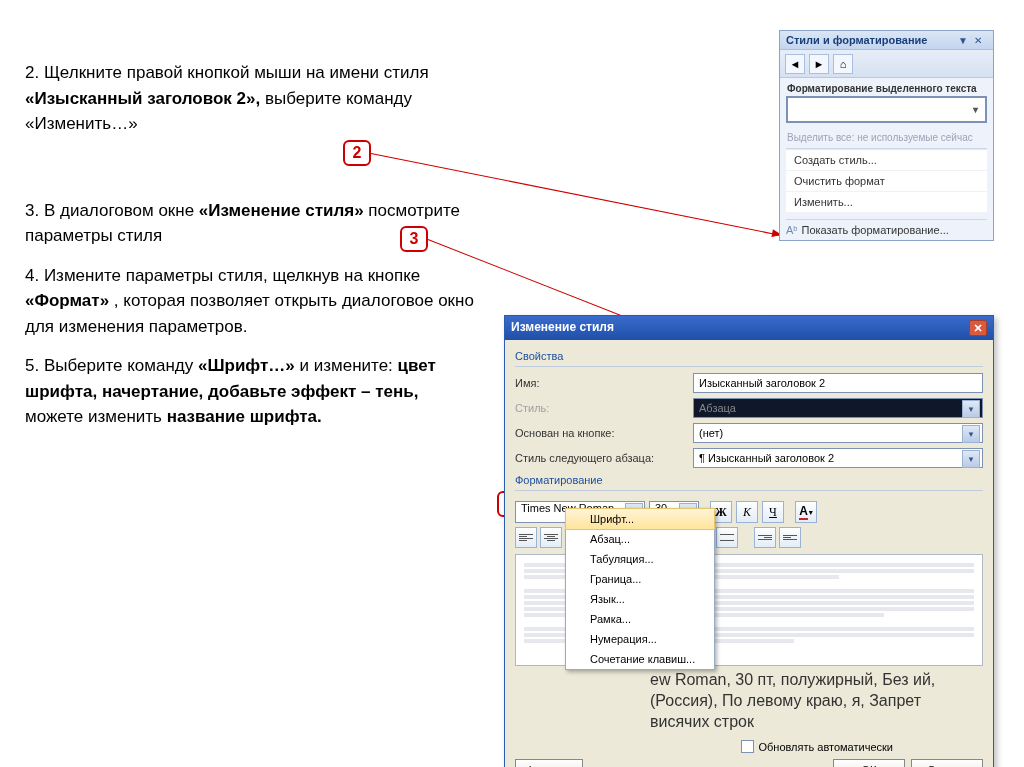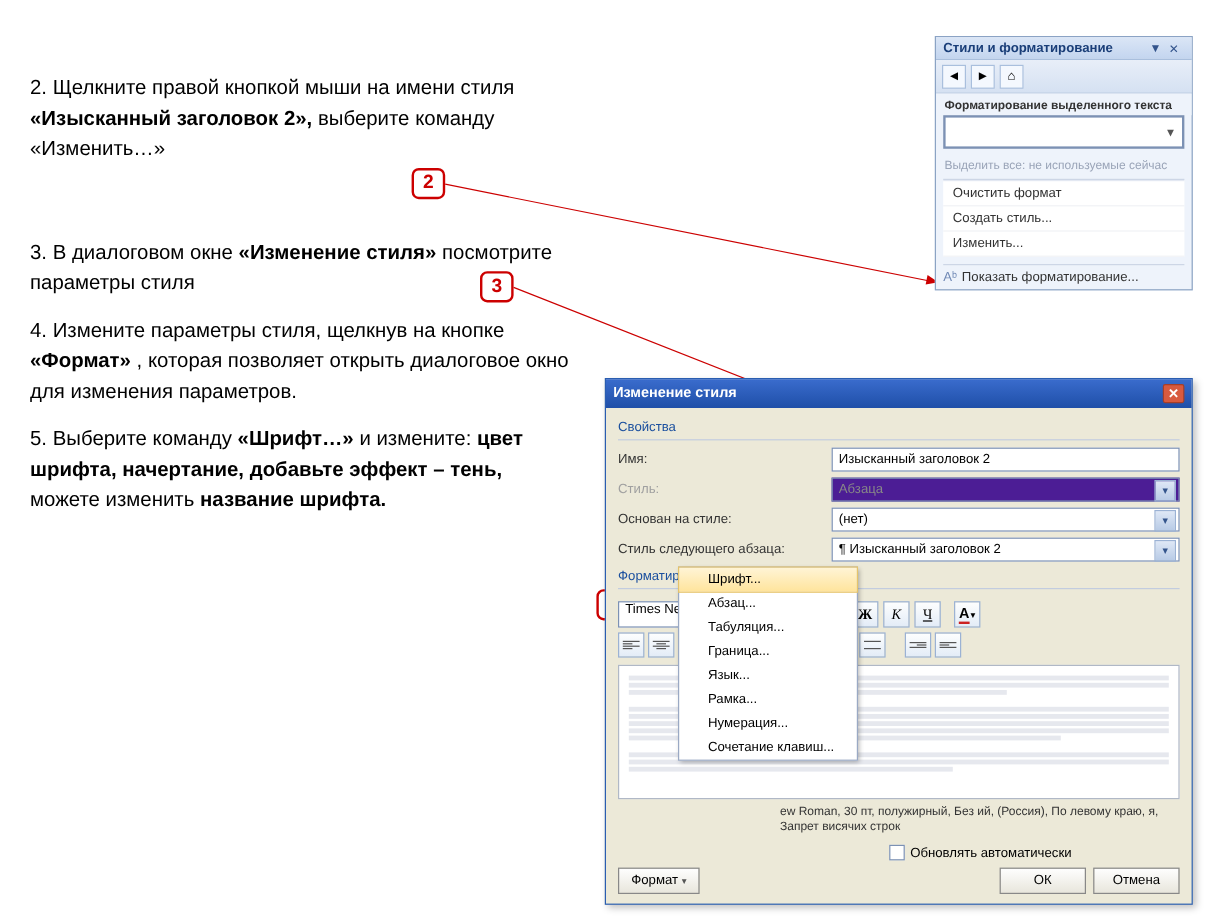--- a/index.html
+++ b/index.html
@@ -35,42 +35,42 @@
 .close-btn{width:18px;height:16px;background:#d85a3f;border:1px solid #a63e28;color:#fff;font-size:11px;display:flex;align-items:center;justify-content:center;border-radius:2px}
 .dlg-body{padding:6px 10px 8px}
 .grp-label{color:#1a4f9e;font-size:11px;margin:4px 0 4px}
 .grp-box{border-top:1px solid #c2ccdf;padding-top:6px;margin-bottom:6px}
 .field-row{display:flex;align-items:center;margin-bottom:5px}
 .field-label{width:178px;color:#333;font-size:11px}
 .field-label.dis{color:#a0a0a0}
 .field-input{flex:1;height:20px;border:1px solid #7c91b4;background:#fff;padding:0 5px;font-size:11px;display:flex;align-items:center}
 .field-input.combo{position:relative}
 .field-input.combo::after{content:"▾";position:absolute;right:2px;top:1px;width:16px;height:16px;background:linear-gradient(#dfe8f6,#b8cbe6);border:1px solid #9bb2d4;font-size:9px;display:flex;align-items:center;justify-content:center;color:#33548c}
-.field-input.dis{background:#4c1d95;color:#888}
+.field-input.dis{background:#0f172a;color:#888}
 .fmt-toolbar{display:flex;gap:4px;align-items:center;margin:4px 0}
 .fmt-font{width:130px;height:22px;border:1px solid #7c91b4;background:#fff;font-size:11px;padding:0 18px 0 5px;position:relative}
 .fmt-font::after,.fmt-size::after{content:"▾";position:absolute;right:1px;top:1px;width:16px;height:18px;background:linear-gradient(#dfe8f6,#b8cbe6);border:1px solid #9bb2d4;font-size:9px;display:flex;align-items:center;justify-content:center;color:#33548c}
 .fmt-size{width:50px;height:22px;border:1px solid #7c91b4;background:#fff;font-size:11px;padding:0 18px 0 5px;position:relative}
 .fmt-btn{width:22px;height:22px;border:1px solid #9bb2d4;background:linear-gradient(#fdfefe,#e3ecf7);display:flex;align-items:center;justify-content:center;font-size:12px;font-family:"Times New Roman",serif}
 .fmt-btn.b{font-weight:bold}
 .fmt-btn.i{font-style:italic}
 .fmt-btn.u{text-decoration:underline}
 .fmt-btn.color{position:relative}
 .fmt-btn.color span{border-bottom:2px solid #c22;font-weight:bold}
 .fmt-btn.dd::after{content:"▾";font-size:8px;margin-left:1px;font-family:Arial}
 .fmt-sep{width:3px}
 .align-row{display:flex;gap:3px;margin:4px 0 6px}
 .align-btn{width:22px;height:21px;border:1px solid #9bb2d4;background:linear-gradient(#fdfefe,#e3ecf7);display:flex;flex-direction:column;justify-content:center;align-items:center;gap:1px;padding:3px}
 .align-btn .ln{height:1px;background:#555;width:100%}
 .align-btn.l .ln:nth-child(2n){width:60%;align-self:flex-start}
 .align-btn.c .ln:nth-child(2n){width:60%}
 .align-btn.r .ln:nth-child(2n){width:60%;align-self:flex-end}
 .preview{height:112px;border:1px solid #b0b8c6;background:#fff;margin:2px 0 4px;padding:8px;overflow:hidden;font-size:7px;color:#d7dae0;line-height:1.4}
 .preview .pv-line{height:4px;background:#e6e8ee;margin-bottom:2px}
-.desc-text{font-size:10px;color:#333;line-height:1.3;margin:4px 0 8px;padding-left:135px}
+.desc-text{font-size:16px;color:#333;line-height:1.3;margin:4px 0 8px;padding-left:135px}
 .chk-row{display:flex;align-items:center;gap:4px;font-size:11px;margin:4px 0 6px;justify-content:flex-end;padding-right:90px}
 .chk{width:13px;height:13px;border:1px solid #7c91b4;background:#fff}
 .dlg-buttons{display:flex;gap:6px;align-items:center}
 .format-btn{height:22px;border:1px solid #888;background:linear-gradient(#fefefe,#e8e6dc);padding:0 10px;font-size:11px;display:flex;align-items:center;gap:3px}
 .format-btn::after{content:"▾";font-size:8px;color:#555}
 .dlg-buttons .spacer{flex:1}
 .std-btn{width:72px;height:22px;border:1px solid #888;background:linear-gradient(#fefefe,#e8e6dc);font-size:11px}
 
 
 .fmt-menu{position:absolute;left:50px;bottom:62px;width:150px;background:#fff;border:1px solid #9aa9c4;box-shadow:2px 2px 4px rgba(0,0,0,.3)}
@@ -127,22 +127,22 @@
     <div class="tbtn">►</div>
     <div class="tbtn">⌂</div>
   </div>
   <div class="styles-sub">Форматирование выделенного текста</div>
   <div class="style-display">
       <span class="dd">▾</span>
   </div>
   <div class="select-all">Выделить все: не используемые сейчас</div>
   <div class="sep"></div>
   <div class="ctx-menu">
+    <div class="ctx-item">Создать стиль...</div>
     <div class="ctx-item">Очистить формат</div>
-    <div class="ctx-item">Создать стиль...</div>
     <div class="ctx-item">Изменить...</div>
   </div>
   <div class="sep"></div>
   <div class="show-fmt">
     <span class="ab">Aᵇ</span>
     <span>Показать форматирование...</span>
   </div>
 </div>
 
 <div class="dialog">
@@ -155,21 +155,21 @@
     <div class="grp-box">
       <div class="field-row">
         <div class="field-label">Имя:</div>
         <div class="field-input">Изысканный заголовок 2</div>
       </div>
       <div class="field-row">
         <div class="field-label dis">Стиль:</div>
         <div class="field-input combo dis">Абзаца</div>
       </div>
       <div class="field-row">
-        <div class="field-label">Основан на стиле:</div>
+        <div class="field-label">Основан на кнопке:</div>
         <div class="field-input combo">(нет)</div>
       </div>
       <div class="field-row">
         <div class="field-label">Стиль следующего абзаца:</div>
         <div class="field-input combo">¶ Изысканный заголовок 2</div>
       </div>
     </div>
     <div class="grp-label">Форматирование</div>
     <div class="grp-box">
       <div class="fmt-toolbar">

